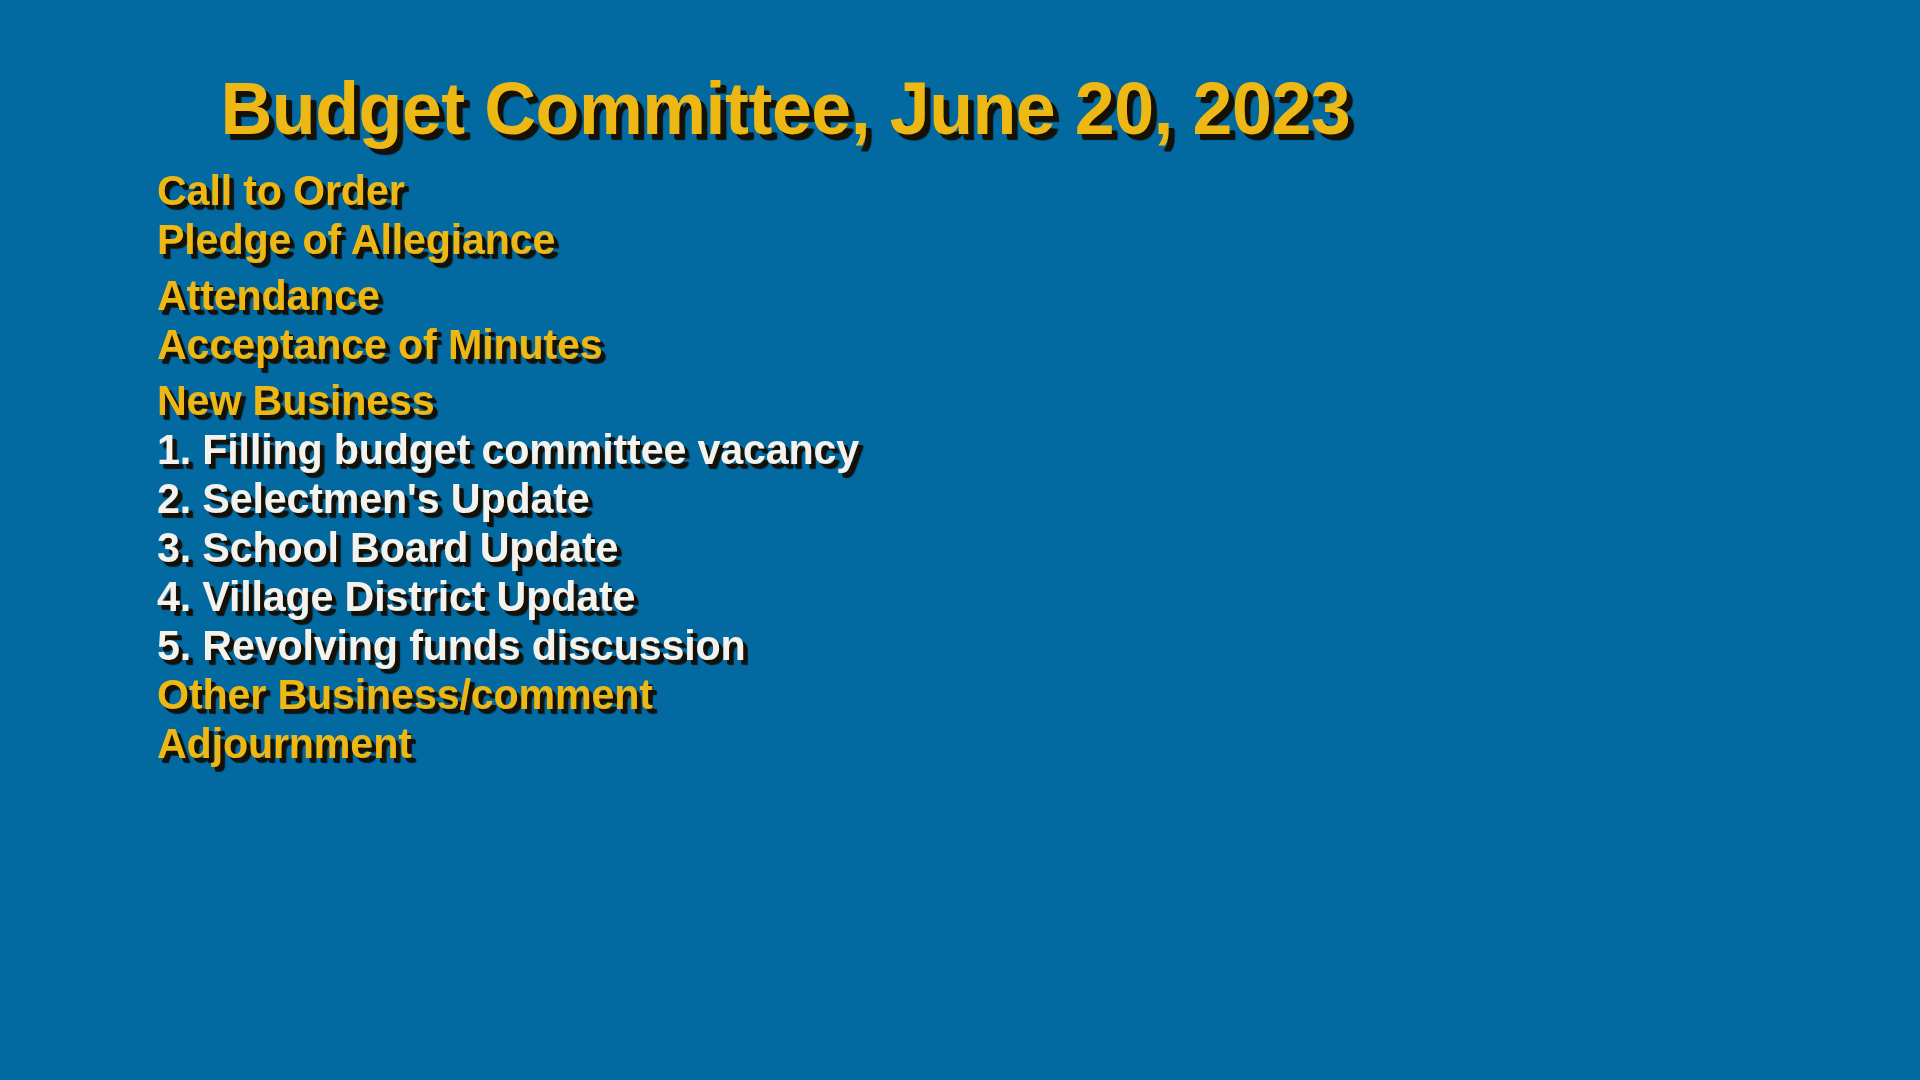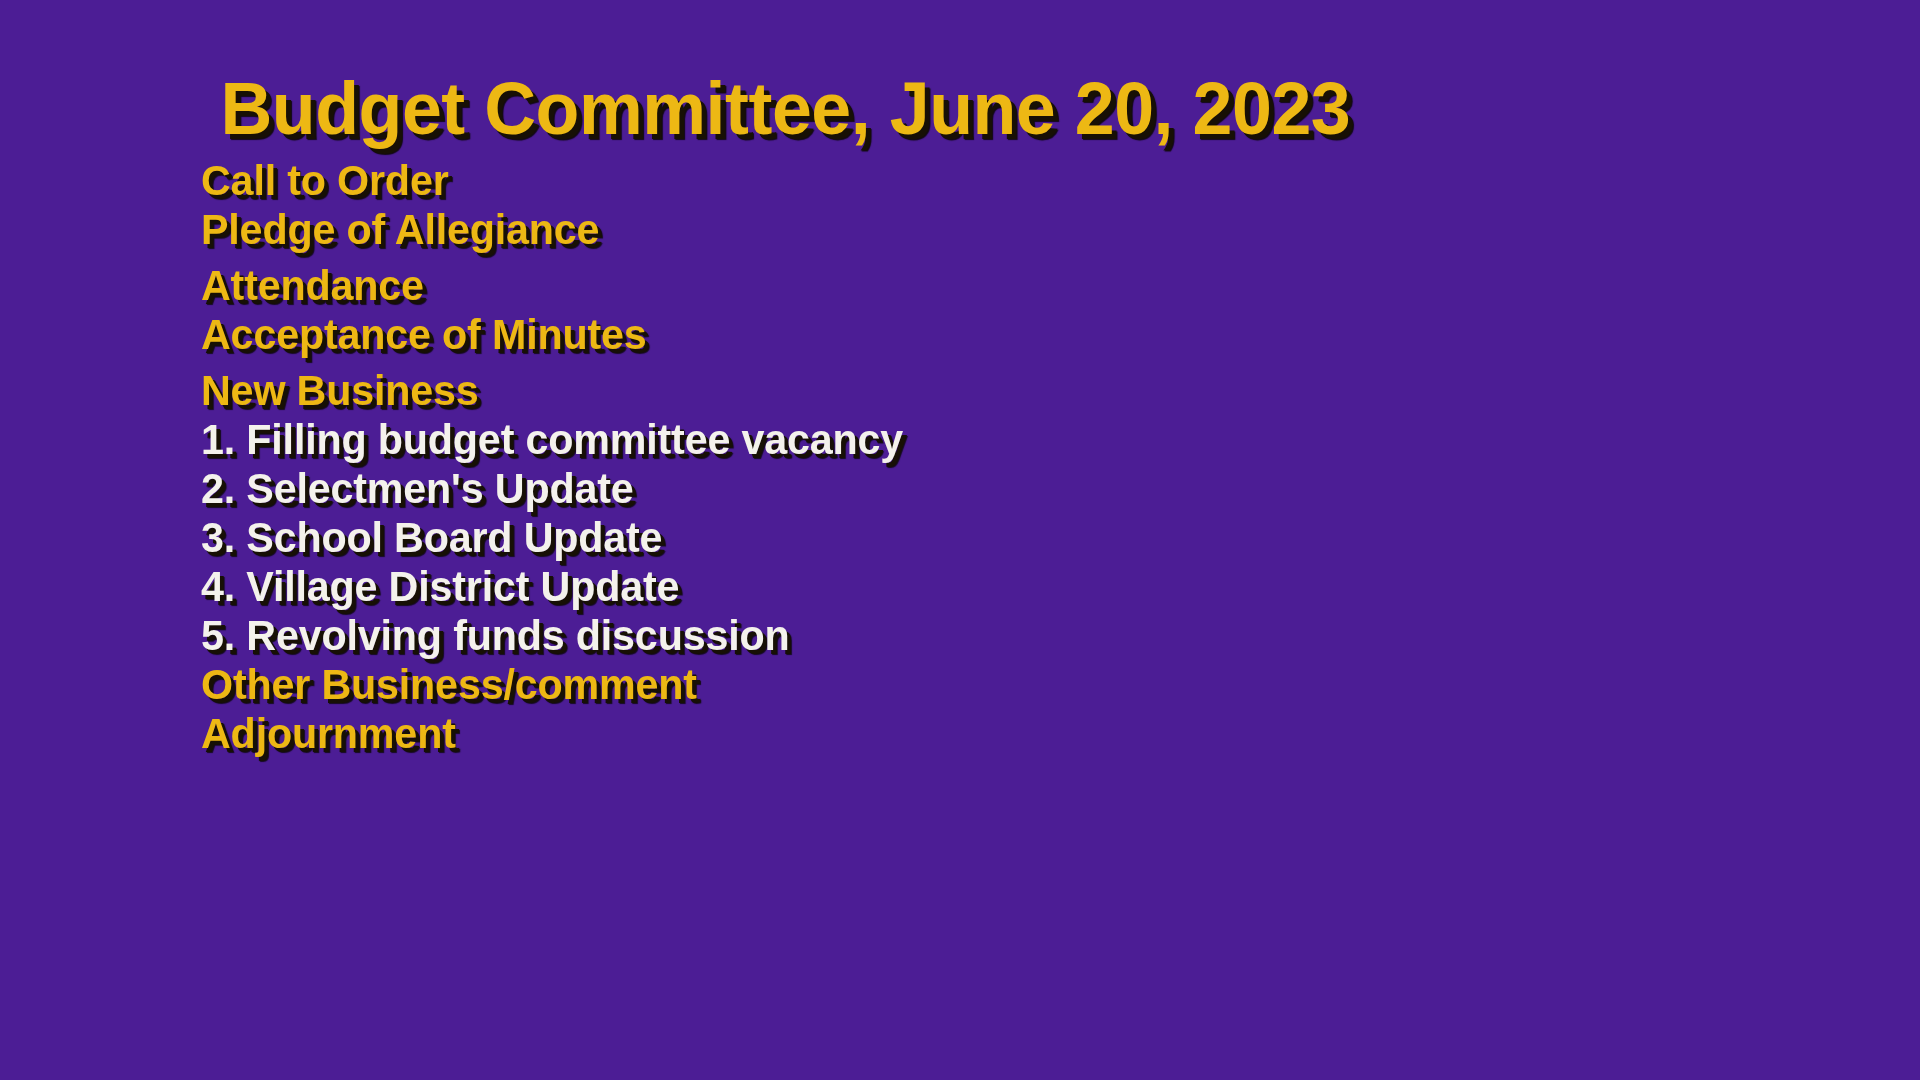--- a/index.html
+++ b/index.html
@@ -13,21 +13,21 @@
 
   body {
     font-family: "Liberation Sans", "DejaVu Sans", sans-serif;
     background: #014b72;
   }
 
   #slide {
     position: relative;
     width: 1920px;
     height: 1080px;
-    background: #4c1d95;
+    background: #0369a1;
     box-sizing: border-box;
     padding-left: 13px;
   }
 
   
   #title-row {
     position: absolute;
     left: 0;
     top: 72px;
     width: 1570px;
@@ -45,23 +45,22 @@
     white-space: nowrap;
     font-stretch: condensed;
     transform: scaleX(0.97);
     transform-origin: center center;
   }
 
   
   #agenda {
     position: absolute;
     left: 157px;
-    top: 156px;
+    top: 166px;
     width: 1300px;
-    margin-left: 44px;
   }
 
   .agenda-line {
     font-size: 43px;
     font-weight: bold;
     line-height: 49px;
     white-space: nowrap;
     letter-spacing: -0.2px;
     transform: scaleX(0.96);
     transform-origin: left center;

